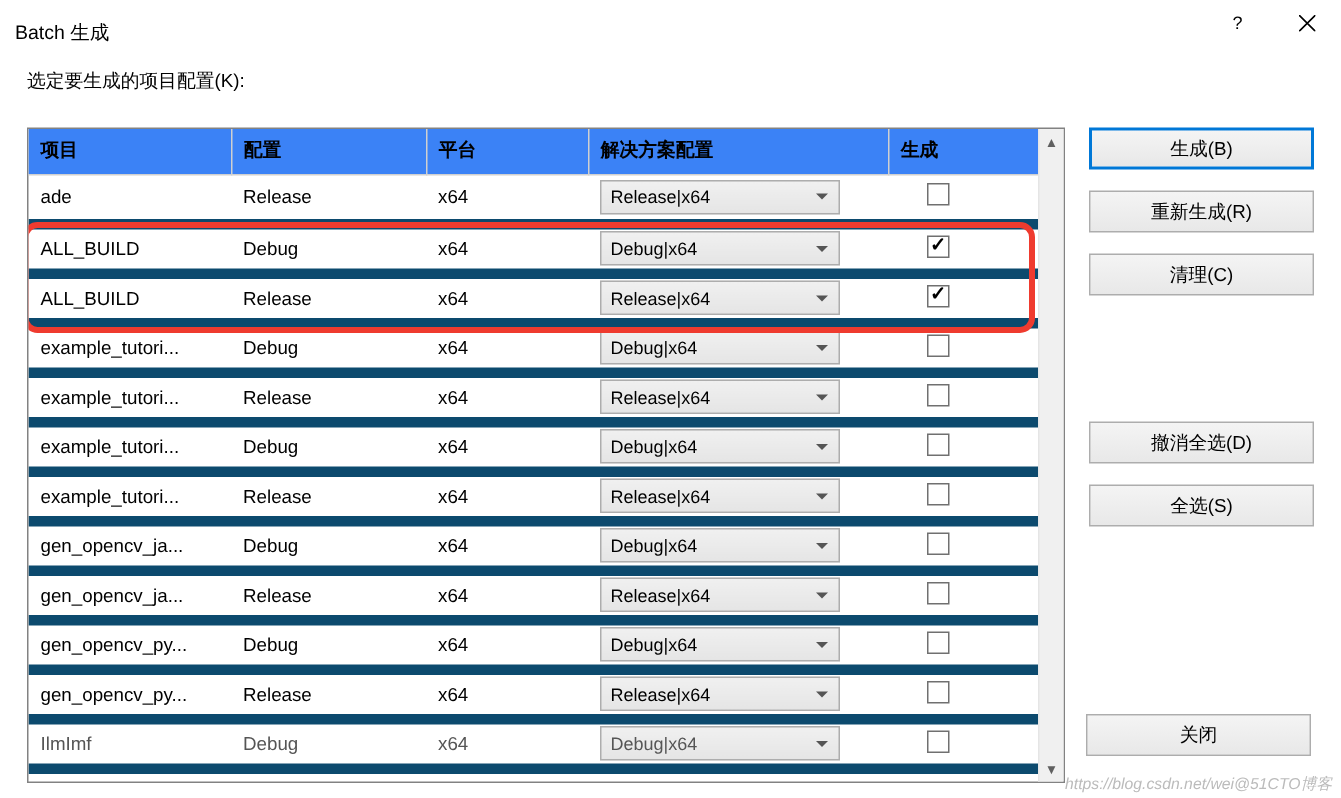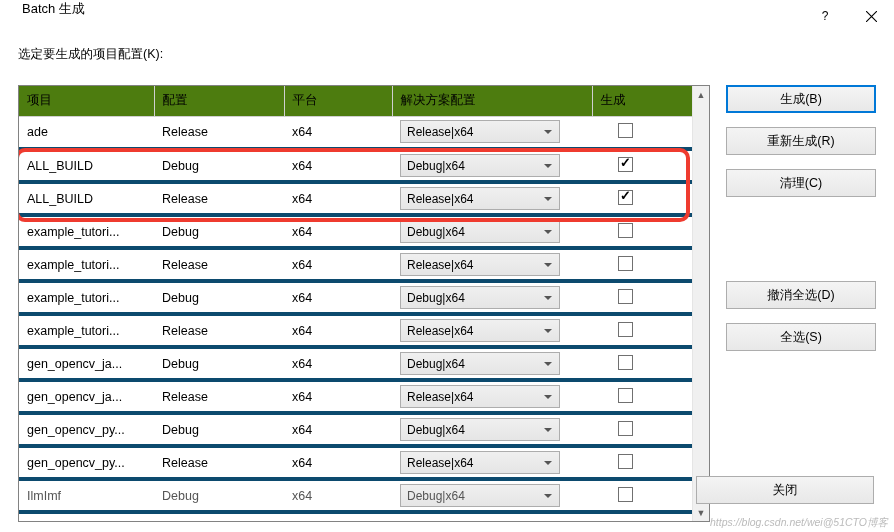--- a/index.html
+++ b/index.html
@@ -1,56 +1,56 @@
 <!DOCTYPE html>
 <html><head>
 <meta charset="utf-8">
 <style>
 * { box-sizing: border-box; margin: 0; padding: 0; font-family: "Microsoft YaHei", "Segoe UI", sans-serif; }
 body { background: #fff; width: 894px; height: 532px; position: relative; overflow: hidden; }
 
-.titlebar { height: 32px; display: flex; align-items: flex-start; padding: 0 0 0 22px; border-bottom: 1px solid transparent; font-size: 13px; }
+.titlebar { height: 32px; display: flex; align-items: flex-end; padding: 0 0 0 10px; border-bottom: 1px solid transparent; font-size: 13px; }
 .titlebar .title { flex: 1; }
 .titlebar .sys-btn { width: 46px; height: 32px; display: flex; align-items: center; justify-content: center; font-size: 12px; }
 .sys-help { font-size: 15px; }
 .sys-close svg { width: 11px; height: 11px; }
 
 .content { display: flex; padding: 14px 18px 10px 18px; gap: 16px; height: calc(100% - 32px); flex-direction: column; }
 .label-row { font-size: 12.5px; margin-bottom: 6px; }
 .layout-row { display: flex; gap: 16px; flex: 1; min-height: 0; }
 
 .table-wrap { flex: 1; border: 1px solid #828282; display: flex; min-height: 0; }
 .table-inner { flex: 1; overflow: hidden; position: relative; }
 .scrollbar { width: 17px; background: #f0f0f0; border-left: 1px solid #e5e5e5; position: relative; }
 .scroll-up, .scroll-down { position: absolute; left:0; right:0; height:17px; display:flex; align-items:center; justify-content:center; color:#606060; font-size:9px;}
 .scroll-up{top:0;} .scroll-down{bottom:0;}
 
 table { width: 100%; border-collapse: collapse; font-size: 12.5px; table-layout: fixed; }
-th { text-align: left; font-weight: normal; padding: 6px 8px; border-bottom: 1px solid #d0d0d0; border-right: 1px solid #d0d0d0; background:#4d7c0f; height:30px; }
+th { text-align: left; font-weight: bold; padding: 6px 8px; border-bottom: 1px solid #d0d0d0; border-right: 1px solid #d0d0d0; background:#3b82f6; height:30px; }
 th:last-child { border-right: none; }
-td { padding: 0 8px; height: 33px; border-bottom: 4px solid #0c4a6e; vertical-align: middle; white-space: nowrap; overflow: hidden; text-overflow: ellipsis; }
+td { padding: 0 8px; height: 33px; border-bottom: 7px solid #0c4a6e; vertical-align: middle; white-space: nowrap; overflow: hidden; text-overflow: ellipsis; }
 .col-project { width: 135px; }
 .col-config { width: 130px; }
 .col-platform { width: 108px; }
 .col-sol { width: 200px; }
 .col-gen { width: auto; }
 
 .dd { width: 160px; height: 23px; border: 1px solid #adadad; background: linear-gradient(#f0f0f0,#e5e5e5); display: inline-flex; align-items: center; padding: 0 6px; position: relative; font-size: 12px; }
 .dd::after { content:""; position:absolute; right:7px; top:50%; transform:translateY(-50%); border-left:4px solid transparent; border-right:4px solid transparent; border-top:4px solid #555; }
 
 .chk { width:15px; height:15px; border:1px solid #707070; display:inline-block; position:relative; background:#fff; margin-left:18px;}
 .chk.checked::after { content:"✓"; position:absolute; top:-3px; left:1px; font-size:13px; font-weight:bold; }
 
 .hl-box { position: absolute; border: 4px solid #ef3b2f; border-radius: 10px; left: -4px; right: 2px; top: 62px; height: 74px; pointer-events:none; }
 
 .side { width: 150px; display: flex; flex-direction: column; }
 .btn { height: 28px; border: 1px solid #adadad; background: linear-gradient(#f4f4f4,#e8e8e8); font-size: 12.5px; margin-bottom: 14px; display:flex; align-items:center; justify-content:center;}
 .btn.primary { border: 2px solid #0078d7; }
 .gap { height: 70px; }
-.footer { position:absolute; right:20px; bottom:14px; width:178px;}
+.footer { position:absolute; right:20px; bottom:14px; width:150px;}
 
 .watermark { position:absolute; right:6px; bottom:2px; color:#bbb; font-size:10.5px; font-style:italic;}
 .last-row td { color:#555; }
 </style>
 </head>
 <body>
 
 <div class="titlebar">
   <span class="title">Batch 生成</span>
   <div class="sys-btn sys-help">?</div>

